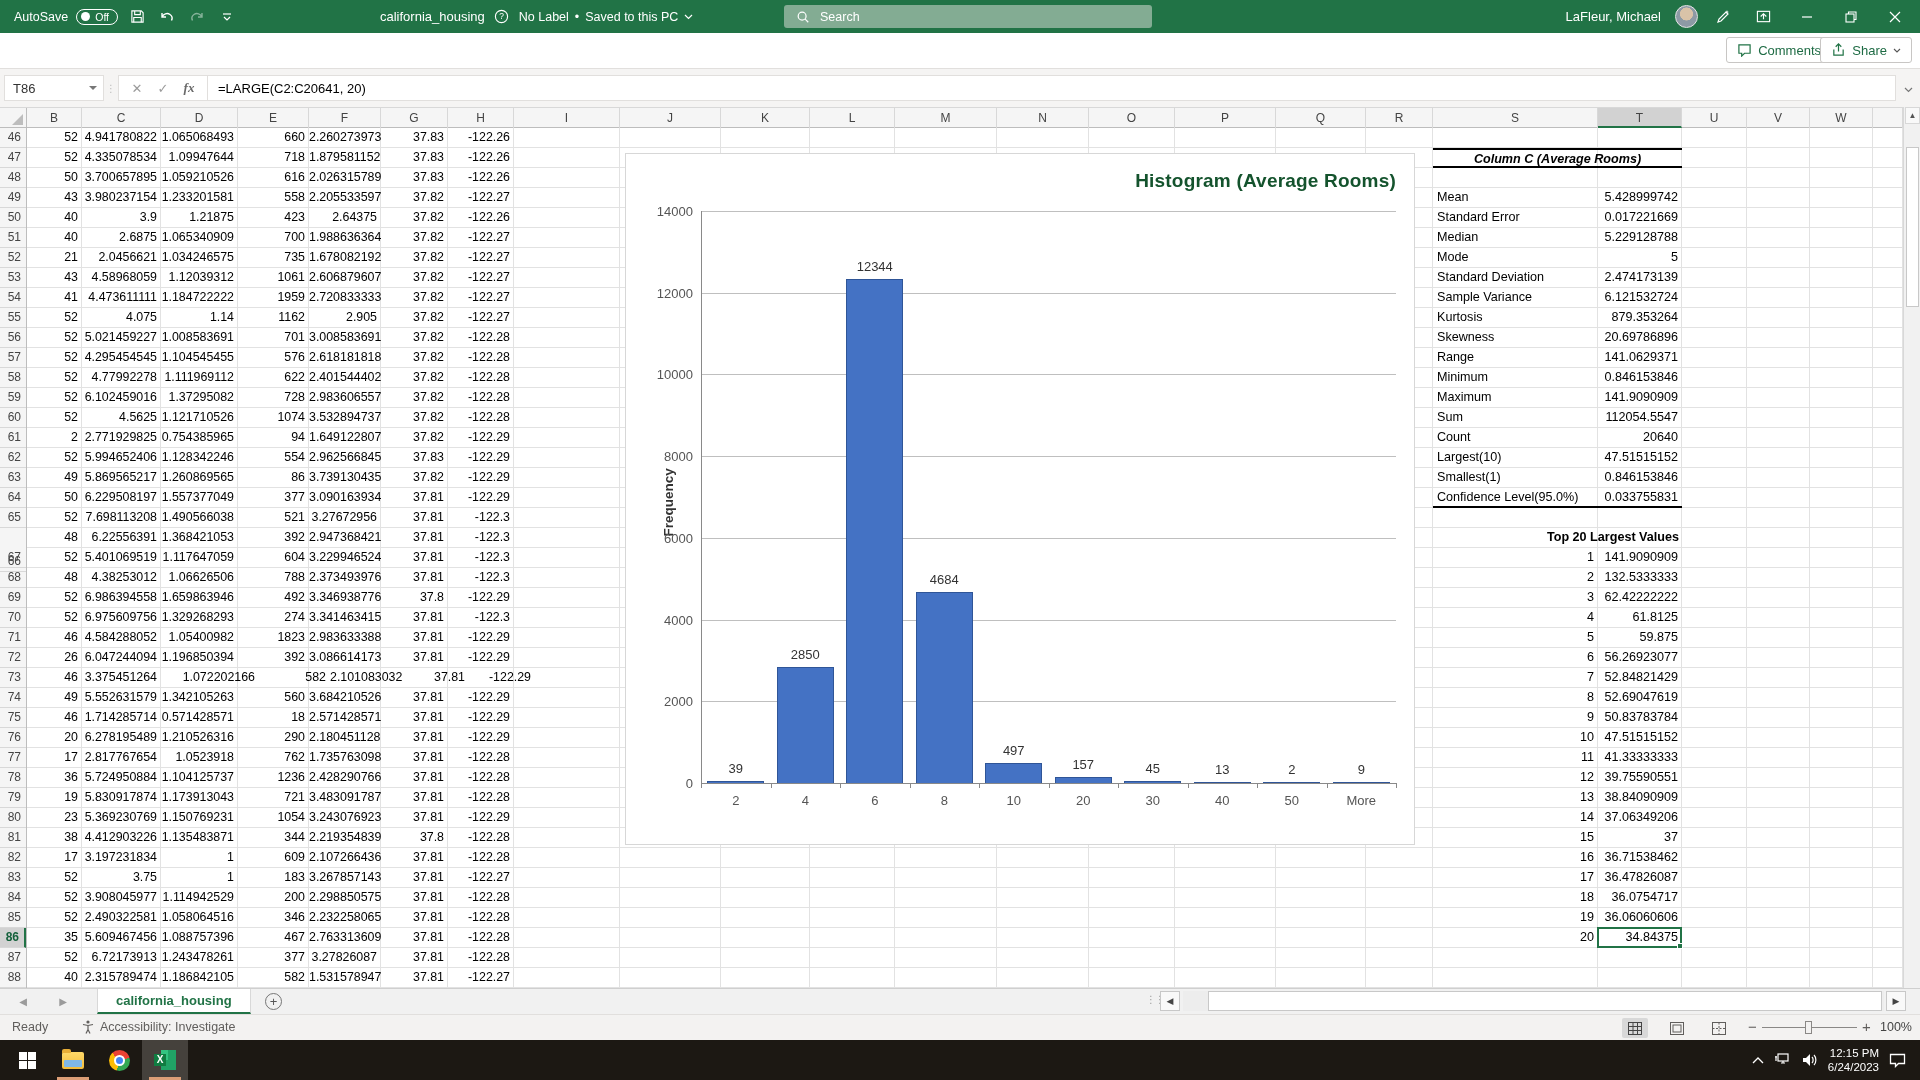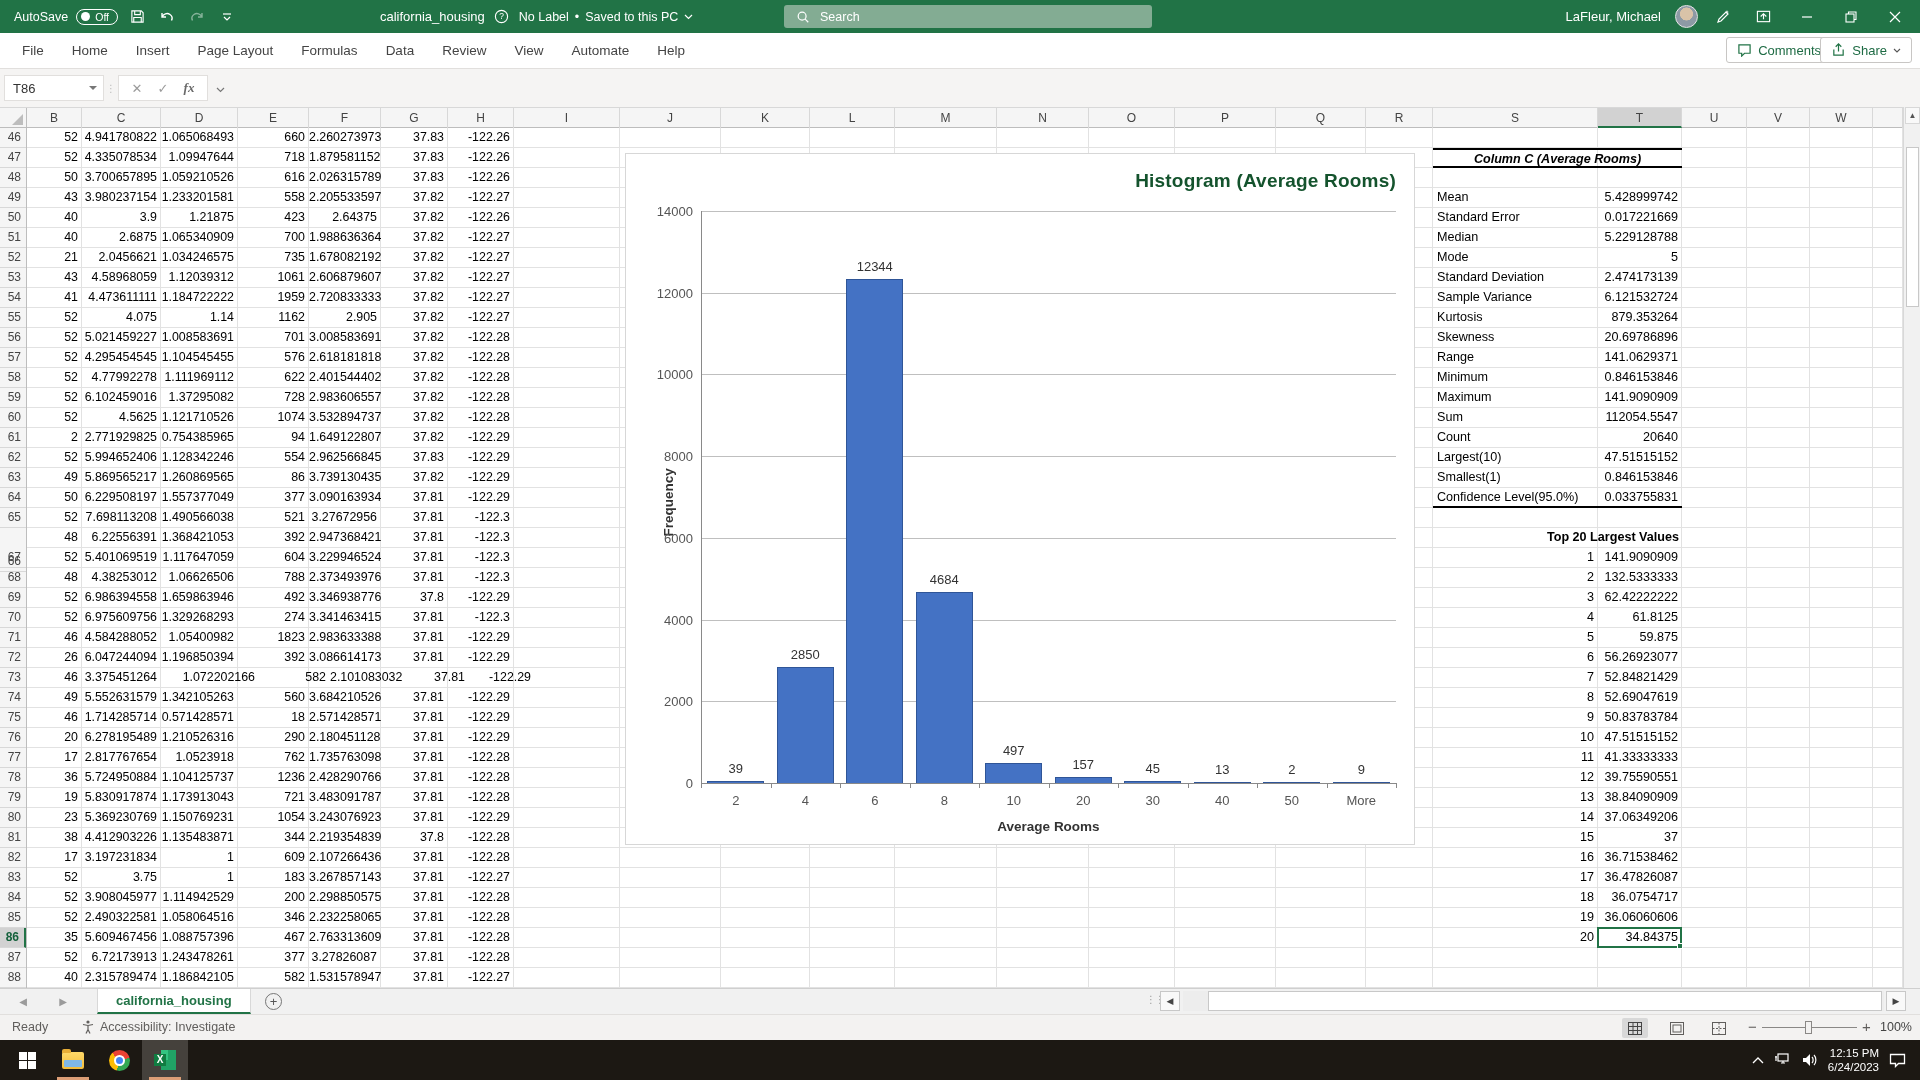--- a/index.html
+++ b/index.html
@@ -223,32 +223,20 @@
       </span>
       <span class="winbtn">
         <svg width="12" height="12" viewBox="0 0 12 12">
             <path d="M1 1l10 10M11 1L1 11" stroke="#fff" stroke-width="1.2"></path>
           </svg>
       </span>
     </div>
   </div>
 
   <div id="tabsrow">
-    <div id="rtabs" style="display:flex;">
-        <div class="rtab">File</div>
-        <div class="rtab">Home</div>
-        <div class="rtab">Insert</div>
-        <div class="rtab">Page Layout</div>
-        <div class="rtab">Formulas</div>
-        <div class="rtab">Data</div>
-        <div class="rtab">Review</div>
-        <div class="rtab">View</div>
-        <div class="rtab">Automate</div>
-        <div class="rtab">Help</div>
-      </div>
     <div style="position:absolute; right:88px; top:4px;">
       <div class="ribbon-btn">
         <svg width="15" height="14" viewBox="0 0 16 15">
             <path d="M2 2h12v9H8l-3 3v-3H2z" fill="none" stroke="#217346" stroke-width="1.3"></path>
           </svg>
         <span>Comments</span>
       </div>
     </div>
     <div style="position:absolute; right:8px; top:4px;">
       <div class="ribbon-btn">
@@ -269,20 +257,23 @@
       <span>T86</span>
       <svg class="dd" width="8" height="5" viewBox="0 0 8 5">
           <path d="M0 0l4 4 4-4z" fill="#777"></path>
         </svg>
     </div>
     <div class="fb-sep">⋮</div>
     <div class="fb-btns">
       <span class="fb-btn">✕</span>
       <span class="fb-btn">✓</span>
       <span class="fb-btn fx">fx</span>
+    </div>
+    <div class="formula-field">
+      <span>=LARGE(C2:C20641, 20)</span>
     </div>
     <div style="width:24px; text-align:center;">
       <svg width="9" height="6" viewBox="0 0 9 6">
           <path d="M1 1l3.5 3.5L8 1" fill="none" stroke="#777" stroke-width="1.2"></path>
         </svg>
     </div>
   </div>
 
   <div id="colheads">
       <div id="corner"></div>
@@ -772,21 +763,20 @@
           <div class="dcell" style="width: 67px;">37.81</div>
           <div class="dcell" style="width: 66px;">-122.27</div>
         </div>
       </div>
 
   </div>
 
   <div id="chart">
     <div id="chart-title">Histogram (Average Rooms)</div>
     <div id="plot"></div>
-    <div id="xlabel" style="top: 665px;">Average Rooms</div>
     <div id="ylabel" style="left: 2px; top: 335px; width: 80px;">Frequency</div>
   <div class="ytick" style="left: 11px; top: 622px;">0</div>
       <div class="gridline" style="left: 75px; width: 695px; top: 547.286px;"></div>
       <div class="ytick" style="left: 11px; top: 540.286px;">2000</div>
       <div class="gridline" style="left: 75px; width: 695px; top: 465.571px;"></div>
       <div class="ytick" style="left: 11px; top: 458.571px;">4000</div>
       <div class="gridline" style="left: 75px; width: 695px; top: 383.857px;"></div>
       <div class="ytick" style="left: 11px; top: 376.857px;">6000</div>
       <div class="gridline" style="left: 75px; width: 695px; top: 302.143px;"></div>
       <div class="ytick" style="left: 11px; top: 295.143px;">8000</div>

